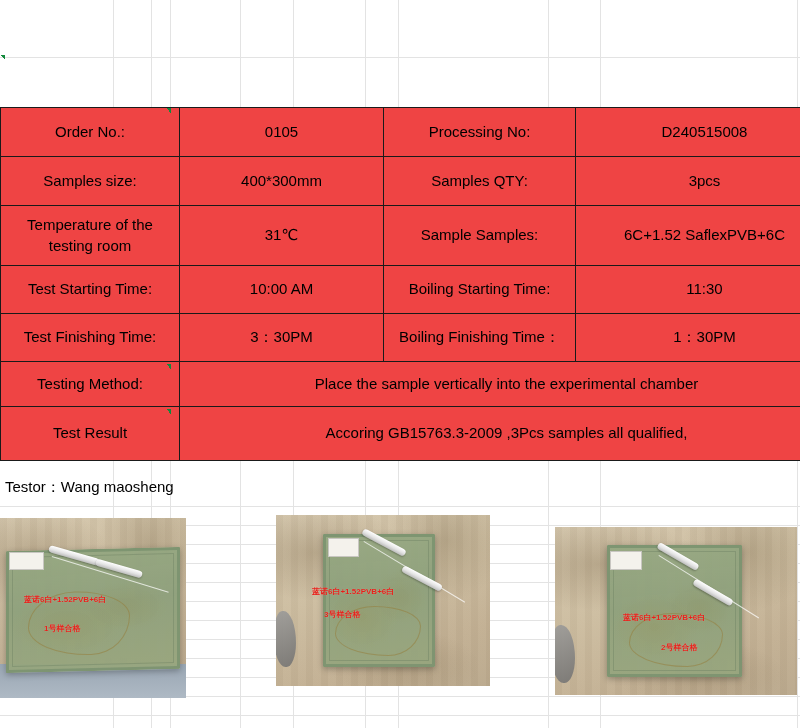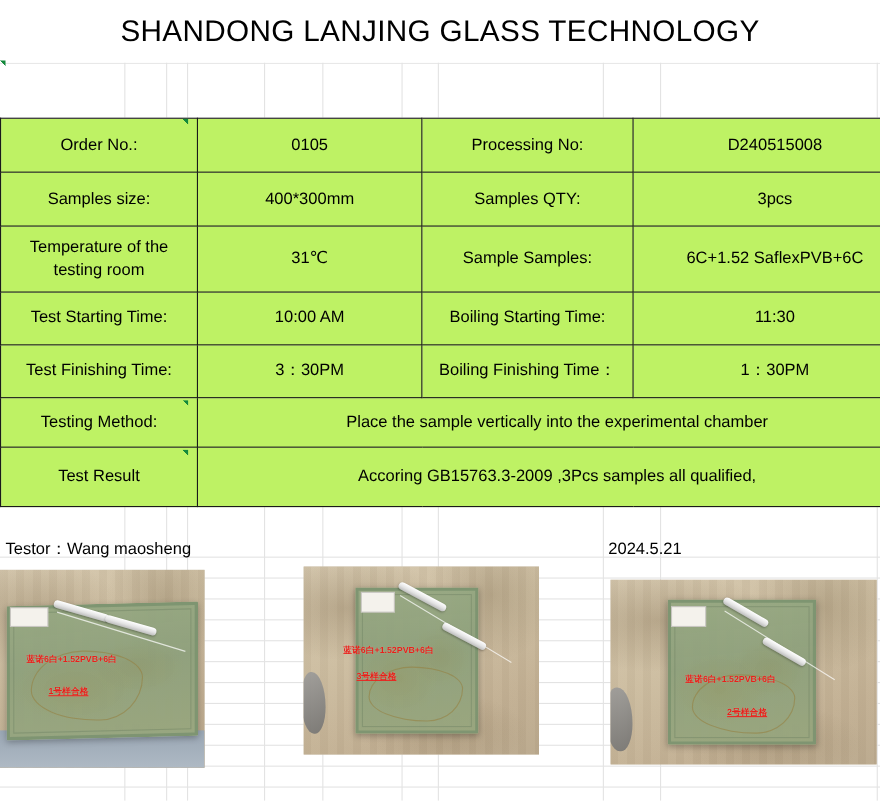--- a/index.html
+++ b/index.html
@@ -32,34 +32,34 @@
     background:#fff;
     z-index:3;
   }
   #report-table td{
     border:1px solid #1a1a1a;
     text-align:center;
     vertical-align:middle;
     font-size:15px;
     padding:0 4px;
     line-height:1.35;
-    background:#bef264;
+    background:#ef4444;
   }
   .c-label{width:170px;}
   .c-val1{width:195px;}
   .c-label2{width:183px;}
   .c-val2{width:249px;}
   .r-h49{height:49px;}
   .r-h60{height:60px;}
   .r-h48{height:48px;}
   .r-h45{height:45px;}
   .r-h54{height:54px;}
 
   
-  #testor-row{position:absolute;left:0;top:477px;width:741px;height:44px;z-index:3;}
+  #testor-row{position:absolute;left:0;top:465px;width:741px;height:44px;z-index:3;}
   #testor-row .tcell{position:absolute;top:0;height:44px;display:flex;align-items:center;font-size:15px;background:transparent;}
   #testor-name{left:5px;}
   #testor-date{left:553px;}
 
   
   .photo{position:absolute;z-index:2;overflow:hidden;background:#c9bda8;}
   #photo-1{left:0px;top:518px;width:186px;height:180px;}
   #photo-2{left:276px;top:515px;width:214px;height:171px;}
   #photo-3{left:555px;top:527px;width:242px;height:168px;}
 
@@ -115,21 +115,21 @@
   #photo-3 .crack{left:104px;top:28px;width:118px;transform:rotate(32deg);}
 
   .photo .tool{position:absolute;border-radius:40% 60% 45% 55%;
     background:linear-gradient(150deg,#9b9b9b,#6f6f6f);opacity:.85;}
   #photo-2 .tool{left:-2px;top:96px;width:22px;height:56px;}
   #photo-3 .tool{left:-4px;top:98px;width:24px;height:58px;}
 
   .anno{position:absolute;color:#e8201a;font-weight:bold;white-space:nowrap;
     text-shadow:0 0 1px rgba(255,255,255,.35);}
   .anno.spec{font-size:8px;}
-  .anno.pass{font-size:8px;text-decoration:underline;}
+  .anno.pass{font-size:8px;}
   #photo-1 .anno.spec{left:24px;top:76px;}
   #photo-1 .anno.pass{left:44px;top:105px;}
   #photo-2 .anno.spec{left:36px;top:71px;}
   #photo-2 .anno.pass{left:48px;top:94px;}
   #photo-3 .anno.spec{left:68px;top:85px;}
   #photo-3 .anno.pass{left:106px;top:115px;}
 
   .greenmark{position:absolute;width:5px;height:5px;z-index:6;
     background:linear-gradient(225deg,#13893c 50%,transparent 50%);}
 </style>
@@ -159,23 +159,20 @@
     <div class="hline" style="top:582px"></div>
     <div class="hline" style="top:601px"></div>
     <div class="hline" style="top:620px"></div>
     <div class="hline" style="top:639px"></div>
     <div class="hline" style="top:658px"></div>
     <div class="hline" style="top:677px"></div>
     <div class="hline" style="top:696px"></div>
     <div class="hline" style="top:715px"></div>
   </div>
 
-  <div class="titlebox" id="title-company">
-    <span>SHANDONG LANJING GLASS TECHNOLOGY</span>
-  </div>
   <div class="greenmark" style="left:0px;top:55px"></div>
   <div class="greenmark" style="left:166px;top:108px"></div>
   <div class="greenmark" style="left:166px;top:364px"></div>
   <div class="greenmark" style="left:166px;top:409px"></div>
 
   <table id="report-table">
     <tbody>
       <tr class="r-h49">
         <td class="c-label">Order No.:</td>
         <td class="c-val1">0105</td>
@@ -212,21 +209,20 @@
       </tr>
       <tr class="r-h54">
         <td>Test Result</td>
         <td colspan="3">Accoring GB15763.3-2009 ,3Pcs samples all qualified,</td>
       </tr>
     </tbody>
   </table>
 
   <div id="testor-row">
     <div class="tcell" id="testor-name">Testor：Wang maosheng</div>
-    <div class="tcell" id="testor-date">2024.5.21</div>
   </div>
 
   <div class="photo" id="photo-1">
     <div class="board"></div>
     <div class="floor"></div>
     <div class="glass">
       <div class="stain"></div>
     </div>
     <div class="tag"></div>
     <div class="crack"></div>

